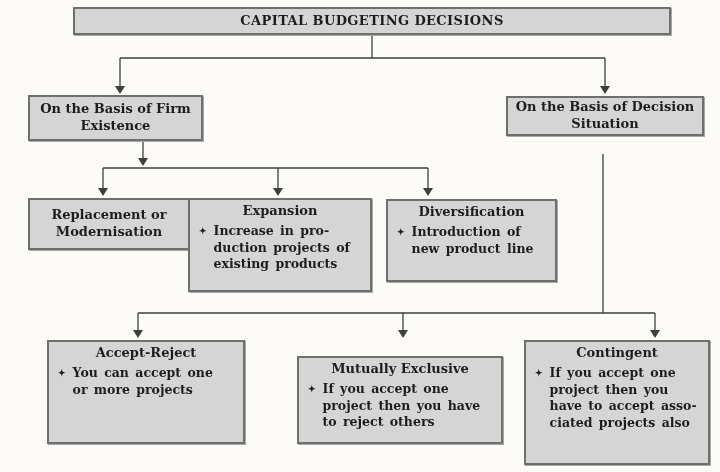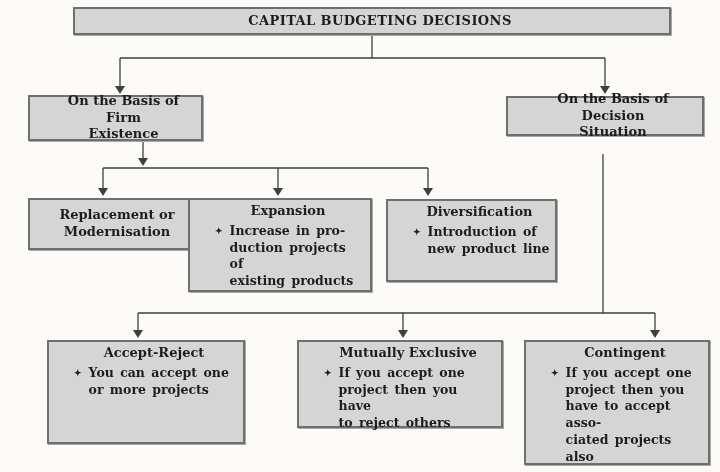--- a/index.html
+++ b/index.html
@@ -8,21 +8,20 @@
     background:var(--background,#fcfbf8);
     font-family:"DejaVu Serif","Liberation Serif",serif;
     font-weight:700;color:var(--text,#1d1d1d);
   }
   .connectors{position:absolute;left:0;top:0;width:720px;height:472px;}
   .node{
     position:absolute;box-sizing:border-box;
     background:var(--box-fill,#d5d5d5);
     border:2px solid var(--box-border,#6f6f6f);
     box-shadow:1px 1px 0 #a8a8a8;
-    padding-left:16px;
   }
   .label-box{display:flex;align-items:center;justify-content:center;text-align:center;}
   .label-box .node-heading{padding:0 4px;}
   .title-box{font-size:15px;letter-spacing:.4px;}
   .node-heading{
     text-align:center;white-space:pre-line;line-height:1.3;
     font-size:13px;padding:3px 2px 1px;
   }
   .bullet{display:flex;gap:7px;padding:2px 5px 0 9px;font-size:12.5px;line-height:1.34;}
   .bullet .glyph{font-size:9px;line-height:1;margin-top:4px;flex:0 0 auto;}
@@ -93,21 +92,21 @@
 
   <div class="node" style="left:47px;top:340px;width:198px;height:104px">
     <div class="node-heading">Accept-Reject</div>
     <div class="bullet">
       <span class="glyph">✦</span>
       <span class="text">You can accept one
 or more projects</span>
     </div>
   </div>
 
-  <div class="node" style="left:297px;top:340px;width:206px;height:88px">
+  <div class="node" style="left:297px;top:356px;width:206px;height:88px">
     <div class="node-heading">Mutually Exclusive</div>
     <div class="bullet">
       <span class="glyph">✦</span>
       <span class="text">If you accept one
 project then you have
 to reject others</span>
     </div>
   </div>
 
   <div class="node" style="left:524px;top:340px;width:186px;height:125px">

